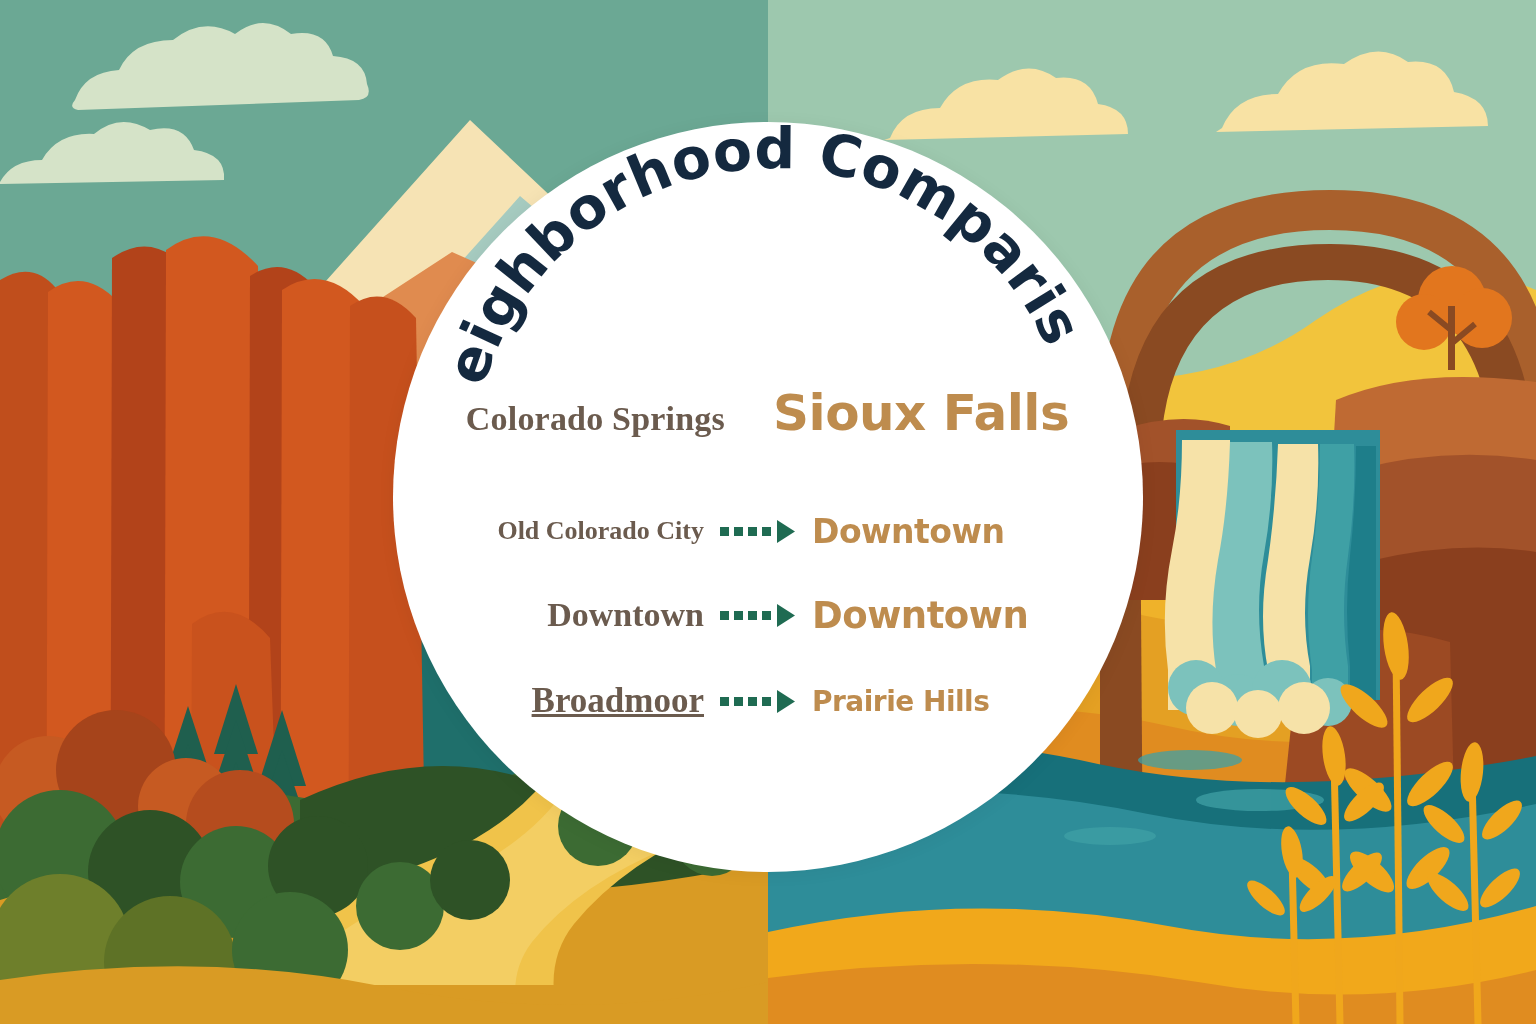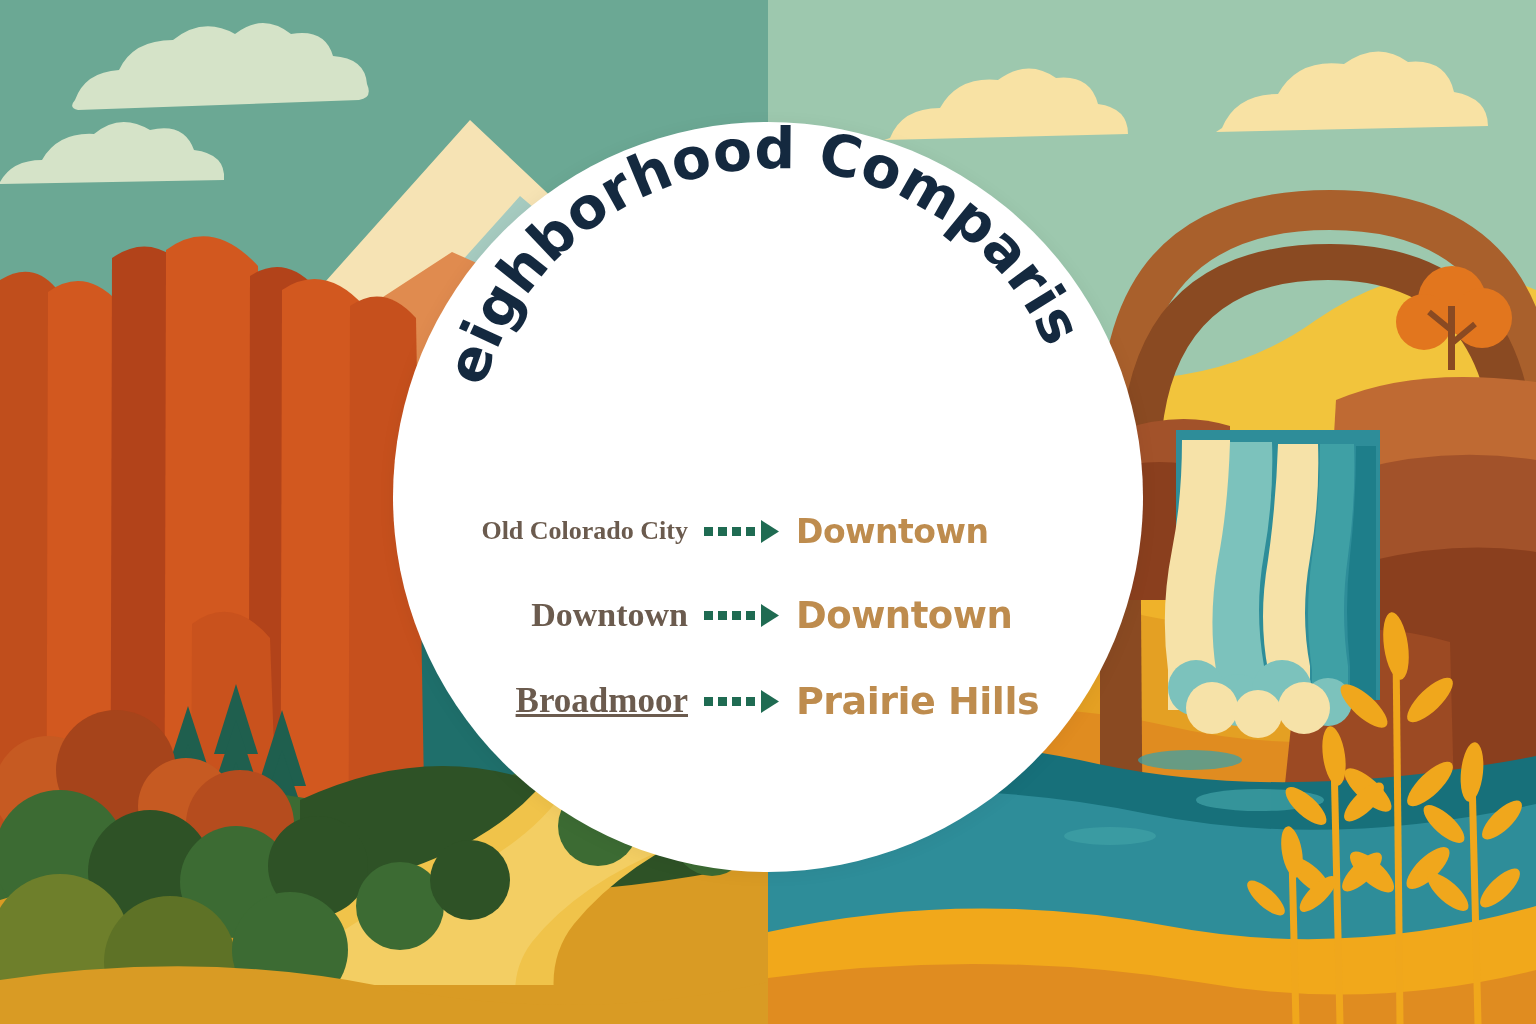--- a/index.html
+++ b/index.html
@@ -24,21 +24,21 @@
   .city-left{
     font-family:"Liberation Serif",serif;font-weight:700;font-size:34px;
     color:#6B5B4E;width:356px;text-align:right;padding-right:24px;box-sizing:border-box;
     letter-spacing:0.2px;
   }
   .city-right{
     font-family:"DejaVu Sans",sans-serif;font-weight:700;font-size:50px;
     color:#BE8C4E;width:394px;text-align:left;padding-left:24px;box-sizing:border-box;
     letter-spacing:-0.5px;
   }
-  .rows{position:absolute;left:0;top:368px;width:750px;}
+  .rows{position:absolute;left:16px;top:368px;width:750px;}
   .cmp-row{
     display:flex;align-items:center;justify-content:center;width:750px;
   }
   .cmp-left{
     font-family:"Liberation Serif",serif;font-weight:700;color:#6B5B4E;
     text-align:right;width:278px;padding-right:14px;box-sizing:border-box;
     white-space:nowrap;
   }
   .cmp-right{
     font-family:"DejaVu Sans",sans-serif;font-weight:700;color:#BE8C4E;
@@ -48,21 +48,21 @@
   .arrow{width:80px;display:flex;align-items:center;justify-content:center;flex:0 0 80px;}
   .arrow svg{display:block;}
   
   .r0 .cmp-left{font-size:26px;}
   .r0 .cmp-right{font-size:33px;}
   .r0{height:82px;}
   .r1 .cmp-left{font-size:34px;}
   .r1 .cmp-right{font-size:37px;}
   .r1{height:86px;}
   .r2 .cmp-left{font-size:35px;text-decoration:underline;}
-  .r2 .cmp-right{font-size:38px;}
+  .r2 .cmp-right{font-size:28px;}
   .r2{height:86px;}
 </style>
 </head>
 <body>
 
 <div id="stage">
 
   <svg id="bg" viewBox="0 0 1536 1024" preserveAspectRatio="none">
     <defs>
       <clipPath id="clipLeft">
@@ -253,20 +253,24 @@
 
     <svg id="titleSvg" viewBox="0 0 750 330">
       <defs>
         <path id="arc1" d="M 96,248 A 300,300 0 0 1 660,240" fill="none"></path>
       </defs>
       <text fill="#14293F">
         <textPath href="#arc1" startOffset="50%" text-anchor="middle">Neighborhood Comparison</textPath>
       </text>
     </svg>
 
+    <div class="city-header">
+      <div class="city-left">Colorado Springs</div>
+      <div class="city-right">Sioux Falls</div>
+    </div>
 
     <div class="rows">
 
       <div class="cmp-row r0">
         <div class="cmp-left">Old Colorado City</div>
         <div class="arrow">
           <svg width="76" height="26" viewBox="0 0 76 26">
             <g fill="#1F6B52">
               <rect x="0" y="9" width="9" height="9"></rect>
               <rect x="14" y="9" width="9" height="9"></rect>

